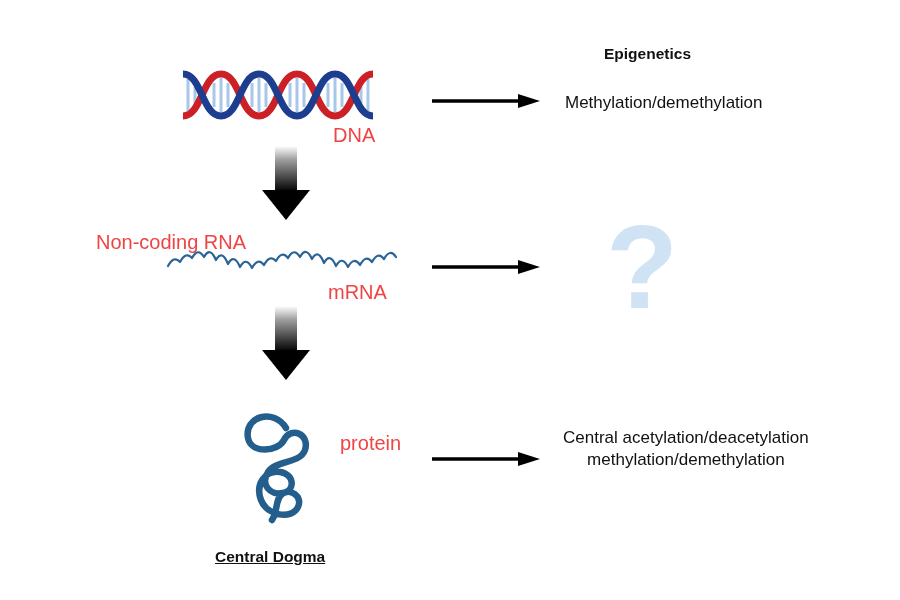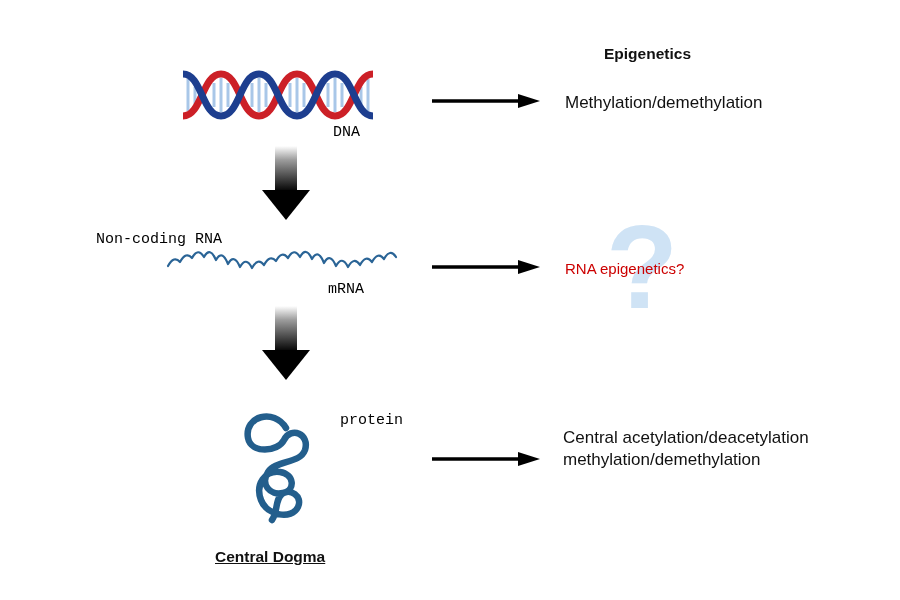--- a/index.html
+++ b/index.html
@@ -7,27 +7,27 @@
     padding: 0;
     background: #ffffff;
     font-family: "Liberation Sans", sans-serif;
   }
   .canvas {
     position: relative;
     width: 892px;
     height: 600px;
     background: #ffffff;
     overflow: hidden;
+    text-align: center;
   }
   .abs { position: absolute; }
   .label {
-    font-size: 15px;
-    color: #000000;
+    font-size: 20px;
+    color: #ef4444;
     white-space: nowrap;
-    font-family: Liberation Mono, monospace;
   }
   .heading {
     font-size: 15.5px;
     font-weight: bold;
     color: #111111;
     white-space: nowrap;
   }
   .annotation {
     font-size: 17px;
     color: #111111;
@@ -136,21 +136,21 @@
       </linearGradient>
     </defs>
     <rect x="17" y="0" width="22" height="46" fill="url(#fadeDown2)"></rect>
     <polygon class="arrow-fill" points="4,44 52,44 28,74"></polygon>
   </svg>
 
   <svg class="abs" style="left:228px; top:412px;" width="92" height="122" viewBox="0 0 92 122">
     <path class="protein-line" stroke-width="6.5" d="M58,16 C46,-4 16,4 20,26 C23,42 50,40 56,28 C63,14 82,22 77,38 C72,52 48,48 40,60 C32,72 42,84 55,81 C68,78 66,62 52,60 C37,58 27,72 33,88 C39,104 64,108 70,95 C75,84 62,76 54,82 C47,87 50,100 44,108"></path>
   </svg>
 
-  <div class="abs label" style="left:340px; top:412px;">protein</div>
+  <div class="abs label" style="left:340px; top:432px;">protein</div>
 
   <svg class="abs" style="left:430px; top:450px;" width="112" height="18" viewBox="0 0 112 18">
     <line class="arrow-line" x1="2" y1="9" x2="90" y2="9" stroke-width="3.6"></line>
     <polygon class="arrow-fill" points="88,2 110,9 88,16"></polygon>
   </svg>
 
   <div class="abs annotation histone-block" style="left:563px; top:427px;">
     <div>Central acetylation/deacetylation</div>
     <div>methylation/demethylation</div>
   </div>

